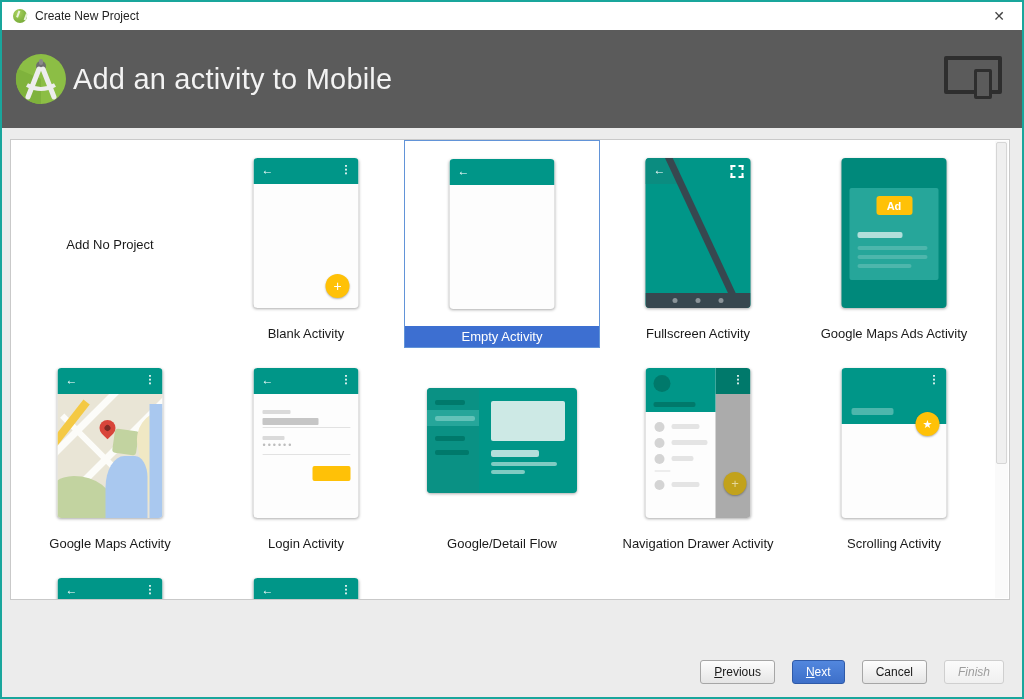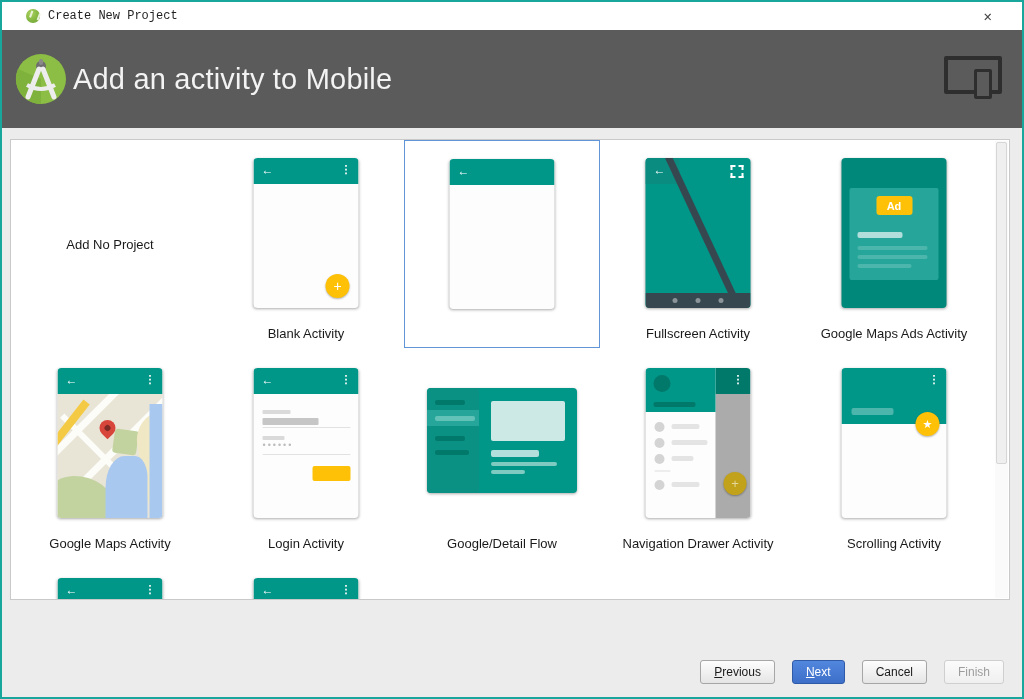--- a/index.html
+++ b/index.html
@@ -2,21 +2,21 @@
 <html><head>
 <meta charset="utf-8">
 <style>
   * { margin:0; padding:0; box-sizing:border-box; }
   html,body { width:1024px; height:699px; }
   body { font-family:"Liberation Sans", sans-serif; background:#ddd; }
   .window { position:absolute; inset:0; width:1024px; height:699px;
             border:2px solid #19A69C; background:#ECECEC; overflow:hidden; }
 
   
-  .titlebar { height:28px; background:#FFFFFF; display:flex; align-items:center; padding:0 24px;font-family:Liberation Mono, monospace; }
+  .titlebar { height:28px; background:#FFFFFF; display:flex; align-items:center; padding:0 11px; }
   .tb-icon { width:14px; height:14px; border-radius:50%;
              background:radial-gradient(circle at 35% 30%, #A9D15C 0%, #84B642 55%, #6FA236 100%);
              position:relative; margin-right:8px; flex:0 0 auto; }
   .tb-icon::after { content:""; position:absolute; left:4px; top:3px; width:6px; height:7px;
              border-left:2px solid #e9f3da; border-right:2px solid #e9f3da; transform:rotate(20deg); }
   .tb-title { font-size:12px; color:#1f1f1f; }
   .tb-close { margin-left:auto; font-size:14px; color:#444; cursor:pointer; padding:2px 6px; }
 
   
   .header { height:98px; background:#5B5B5B; position:relative; display:flex; align-items:center; }
@@ -112,21 +112,21 @@
   
   .sc-head { position:absolute; left:0; top:0; right:0; height:56px; background:#009688; }
   .sc-fab { width:24px; height:24px; right:7px; top:44px; font-size:11px; }
 
   
   .footer-buttons { position:absolute; right:18px; bottom:13px; display:flex; gap:17px; }
   .btn { height:24px; padding:8px 13px; font-size:12px; color:#1A1A1A;
          background:linear-gradient(#FDFDFD,#E5E5E5); border:1px solid #A6A6A6; border-radius:3px;
          display:flex; align-items:center; justify-content:center; cursor:pointer; }
   .btn.primary { background:linear-gradient(#5287DE,#3D6FC9); border-color:#2F5AA8; color:#fff; }
-  .btn.disabled { background:linear-gradient(#FBFBFB,#F0F0F0); border-color:#CFCFCF; color:#9D9D9D; cursor:default; }
+  .btn.disabled { background:linear-gradient(#FBFBFB,#F0F0F0); border-color:#CFCFCF; color:#9D9D9D; cursor:default;font-style:italic; }
   .mn { text-decoration:underline; }
 </style>
 </head>
 <body>
 
 <div class="window">
 
   <div class="titlebar">
     <span class="tb-icon"></span>
     <span class="tb-title">Create New Project</span>
@@ -167,20 +167,21 @@
         </div>
         <div class="cell-label">Blank Activity</div>
       </div>
 
       <div class="cell selected">
         <div class="thumb-card">
           <div class="appbar">
             <span class="ab-back">←</span>
           </div>
         </div>
+        <div class="sel-band">Empty Activity</div>
       </div>
 
       <div class="cell">
         <div class="thumb-card fs-card">
           <div class="fs-backpatch"></div>
           <span class="ab-back">←</span>
           <div class="fs-diag"></div>
           <div class="fs-expand">
             <i class="tl"></i>
               <i class="tr"></i>

